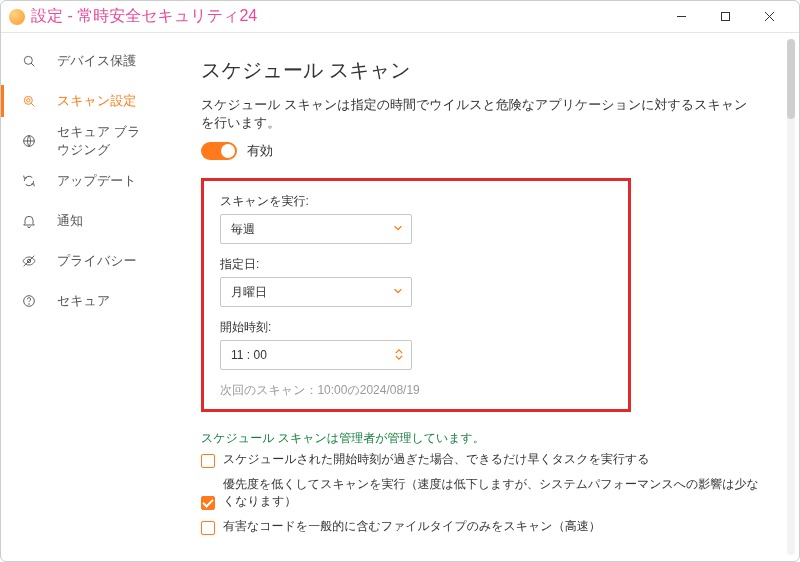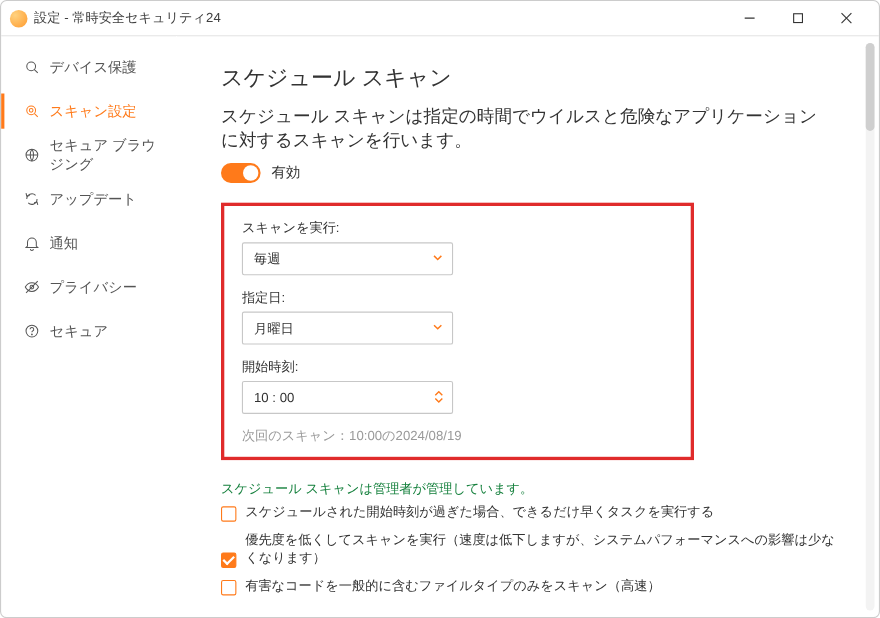--- a/index.html
+++ b/index.html
@@ -1,33 +1,33 @@
 <!DOCTYPE html>
 <html><head>
 <meta charset="utf-8">
 <style>
   * { box-sizing: border-box; margin: 0; padding: 0; }
   body { font-family: "Meiryo", "Hiragino Kaku Gothic Pro", sans-serif; font-size: 13px; color: #333; background: #fff; width: 800px; height: 562px; overflow: hidden; border: 1px solid #ccc; border-radius: 6px; position: relative; }
   .titlebar { height: 32px; display: flex; align-items: center; padding: 0 8px; border-bottom: 1px solid #e5e5e5; }
   .titlebar .app-icon { width: 16px; height: 16px; border-radius: 50%; background: radial-gradient(circle at 30% 30%, #ffd27f, #ff9a2e); margin-right: 6px; }
-  .titlebar .title { font-size: 12px; color: #404040; }
+  .titlebar .title { font-size: 16px; color: #ec4899; }
   .winctrls { margin-left: auto; display: flex; }
   .winctrl { width: 44px; height: 32px; display: flex; align-items: center; justify-content: center; color: #333; }
   .winctrl svg { width: 11px; height: 11px; stroke: #333; stroke-width: 1; fill: none; }
   .body-wrap { display: flex; height: calc(100% - 32px); }
   .sidebar { width: 160px; border-right: 1px solid #fff; padding-top: 8px; }
-  .sidebar-item { height: 40px; display: flex; align-items: center; gap: 8px; padding: 0 16px 0 20px; color: #555; cursor: pointer; position: relative; }
+  .sidebar-item { height: 40px; display: flex; align-items: center; gap: 20px; padding: 0 16px 0 20px; color: #555; cursor: pointer; position: relative; }
   .sidebar-item.active { color: #ff7a1a; }
   .sidebar-item.active::before { content: ""; position: absolute; left: 0; top: 4px; bottom: 4px; width: 3px; background: #ff7a1a; }
   .sidebar-item .nav-icon { width: 16px; height: 16px; flex-shrink: 0; }
   .sidebar-item .nav-icon svg { width: 16px; height: 16px; stroke: currentColor; fill: none; stroke-width: 1.4; }
   .content { flex: 1; padding: 24px 28px 20px 40px; overflow: hidden; position: relative; height: 100%;}
   .scroll-area { overflow-y: auto; height: 100%; padding-right: 12px; }
   h2 { font-size: 20px; font-weight: 400; color: #333; margin-bottom: 12px; }
-  .desc { font-size: 16px; color: #333; margin-bottom: 10px; }
+  .desc { font-size: 13px; color: #333; margin-bottom: 10px; }
   .toggle-row { display: flex; align-items: center; gap: 10px; margin-bottom: 18px; }
   .toggle { width: 36px; height: 18px; border-radius: 9px; background: #ff7a1a; position: relative; }
   .toggle .knob { position: absolute; right: 2px; top: 2px; width: 14px; height: 14px; background: #fff; border-radius: 50%; }
   .highlight-box { border: 3px solid #e02b2b; padding: 12px 16px 10px 16px; margin-bottom: 18px; width: 430px; box-sizing: border-box; }
   .form-label { font-size: 12px; color: #333; margin-bottom: 4px; }
   .select, .time-input { width: 192px; height: 30px; border: 1px solid #c7c7c7; border-radius: 2px; display: flex; align-items: center; padding: 0 10px; font-size: 12px; color: #333; position: relative; background: #fff; margin-bottom: 12px; }
   .select .chevron, .time-input .stepper { position: absolute; right: 8px; top: 50%; transform: translateY(-50%); color: #ff7a1a; }
   .select .chevron svg { width: 10px; height: 10px; stroke: #ff7a1a; stroke-width: 1.6; fill: none; }
   .time-input .stepper { display: flex; flex-direction: column; line-height: 6px; font-size: 8px; color: #ff7a1a; }
   .time-input .stepper span svg { width: 8px; height: 5px; stroke: #ff7a1a; stroke-width: 1.6; fill: none; }
@@ -147,21 +147,21 @@
       <div class="form-label">指定日:</div>
       <div class="select">
         <span>月曜日</span>
         <span class="chevron"><svg viewBox="0 0 12 12">
                 <polyline points="2,4 6,8 10,4"></polyline>
               </svg></span>
       </div>
 
       <div class="form-label">開始時刻:</div>
       <div class="time-input">
-        <span>10 : 00</span>
+        <span>11 : 00</span>
         <span class="stepper">
           <span><svg viewBox="0 0 10 6">
                   <polyline points="1,5 5,1 9,5"></polyline>
                 </svg></span>
           <span><svg viewBox="0 0 10 6">
                   <polyline points="1,1 5,5 9,1"></polyline>
                 </svg></span>
         </span>
       </div>
       <div class="next-scan">次回のスキャン：10:00の2024/08/19</div>

